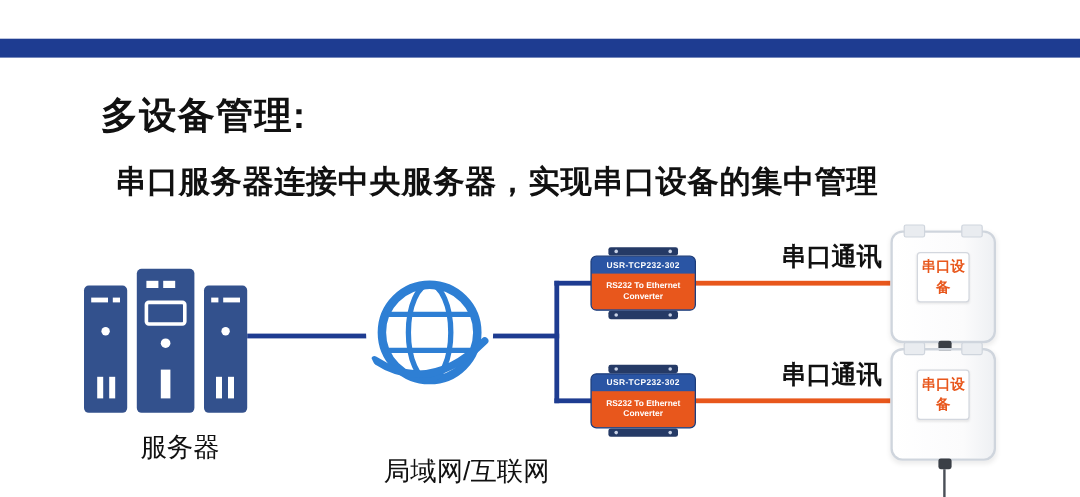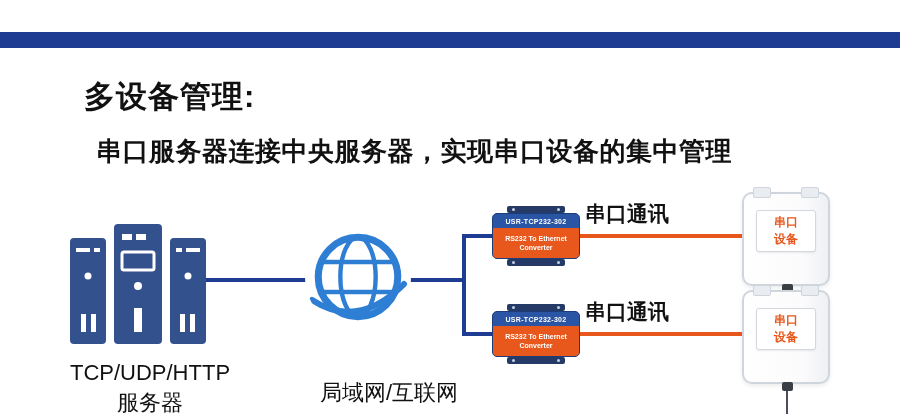--- a/index.html
+++ b/index.html
@@ -20,36 +20,36 @@
 
   .server-icon{position:absolute;left:68px;top:182px;width:140px;height:140px;z-index:2;}
   .server-label{position:absolute;left:40px;top:326px;width:220px;text-align:center;font-size:22px;line-height:30px;color:var(--text);font-weight:500;}
 
   .globe-icon{position:absolute;left:305px;top:192px;width:106px;height:106px;z-index:2;background:#fff;border-radius:50%;}
   .network-label{position:absolute;left:258px;top:346px;width:200px;text-align:right;font-size:22px;color:var(--text);font-weight:500;}
 
   .nline{position:absolute;background:var(--navy);z-index:1;}
   .oline{position:absolute;background:var(--orange);z-index:1;}
 
-  .serial-label{position:absolute;width:150px;text-align:left;font-size:21px;font-weight:700;color:var(--text);z-index:3;}
+  .serial-label{position:absolute;width:150px;text-align:right;font-size:21px;font-weight:700;color:var(--text);z-index:3;}
 
   .converter{position:absolute;width:88px;z-index:2;}
   .conv-flange{height:7px;background:#253a66;margin:0 15px;border-radius:2px;position:relative;}
   .conv-flange::before,.conv-flange::after{content:"";position:absolute;top:2px;width:3px;height:3px;border-radius:50%;background:#c8d2e6;}
   .conv-flange::before{left:5px;}
   .conv-flange::after{right:5px;}
   .conv-body{height:46px;background:#2a55a4;border:1px solid #1d3c7a;border-radius:5px;overflow:hidden;display:flex;flex-direction:column;}
   .conv-model{flex:0 0 14px;display:flex;align-items:center;justify-content:center;color:#ffffff;font-size:7px;font-weight:700;letter-spacing:0.3px;}
   .conv-band{flex:1;background:var(--orange);color:#ffffff;display:flex;flex-direction:column;align-items:center;justify-content:center;font-size:7px;line-height:1.35;font-weight:700;}
 
   .device{position:absolute;width:88px;height:94px;z-index:2;background:linear-gradient(90deg,#ffffff 0%,#fbfbfc 70%,#eef0f3 100%);border:2px solid #cfd5dd;border-radius:10px;box-shadow:0 2px 4px rgba(0,0,0,0.08);}
   .device::before,.device::after{content:"";position:absolute;top:-7px;width:16px;height:9px;background:#e9ecf0;border:1px solid #cfd5dd;border-radius:2px;}
   .device::before{left:9px;}
   .device::after{right:9px;}
-  .device-label{margin:16px auto 0;width:60px;padding:3px 12px;background:#ffffff;border:1px solid #d3d7de;border-radius:3px;color:var(--orange);font-weight:700;font-size:12px;text-align:center;box-shadow:0 1px 2px rgba(0,0,0,0.08);}
+  .device-label{margin:16px auto 0;width:44px;padding:3px 0;background:#ffffff;border:1px solid #d3d7de;border-radius:3px;color:var(--orange);font-weight:700;font-size:12px;text-align:center;box-shadow:0 1px 2px rgba(0,0,0,0.08);}
   .device-probe{position:absolute;top:90px;left:38px;width:11px;height:9px;background:#3a3f46;border-radius:2px;}
   .device-probe::after{content:"";position:absolute;top:9px;left:4px;width:2px;height:24px;background:#4a4f57;}
 </style>
 </head>
 <body>
 
 <div class="page">
 
   <div class="bar bar-top"></div>
   <div class="bar bar-bottom"></div>
@@ -80,21 +80,20 @@
     <rect x="54" y="38" width="32" height="18" rx="2" fill="none" stroke="#ffffff" stroke-width="3"></rect>
     <circle cx="70" cy="72" r="4" fill="#ffffff"></circle>
     <rect x="66" y="94" width="8" height="24" fill="#ffffff"></rect>
     <rect x="108" y="34" width="6" height="4" fill="#ffffff"></rect>
     <rect x="118" y="34" width="14" height="4" fill="#ffffff"></rect>
     <circle cx="120" cy="62" r="3.5" fill="#ffffff"></circle>
     <rect x="112" y="100" width="5" height="18" fill="#ffffff"></rect>
     <rect x="122" y="100" width="5" height="18" fill="#ffffff"></rect>
   </svg>
   <div class="server-label">
-    <div>TCP/UDP/HTTP</div>
     <div>服务器</div>
   </div>
 
   <svg class="globe-icon" viewBox="0 0 120 120">
     <circle cx="60" cy="60" r="45" fill="none" stroke="var(--globe-blue)" stroke-width="8"></circle>
     <ellipse cx="60" cy="60" rx="20" ry="45" fill="none" stroke="var(--globe-blue)" stroke-width="5"></ellipse>
     <line x1="20" y1="43" x2="100" y2="43" stroke="var(--globe-blue)" stroke-width="5"></line>
     <line x1="20" y1="77" x2="100" y2="77" stroke="var(--globe-blue)" stroke-width="5"></line>
     <path d="M8,86 Q60,120 112,68" fill="none" stroke="var(--globe-blue)" stroke-width="7" stroke-linecap="round"></path>
   </svg>

